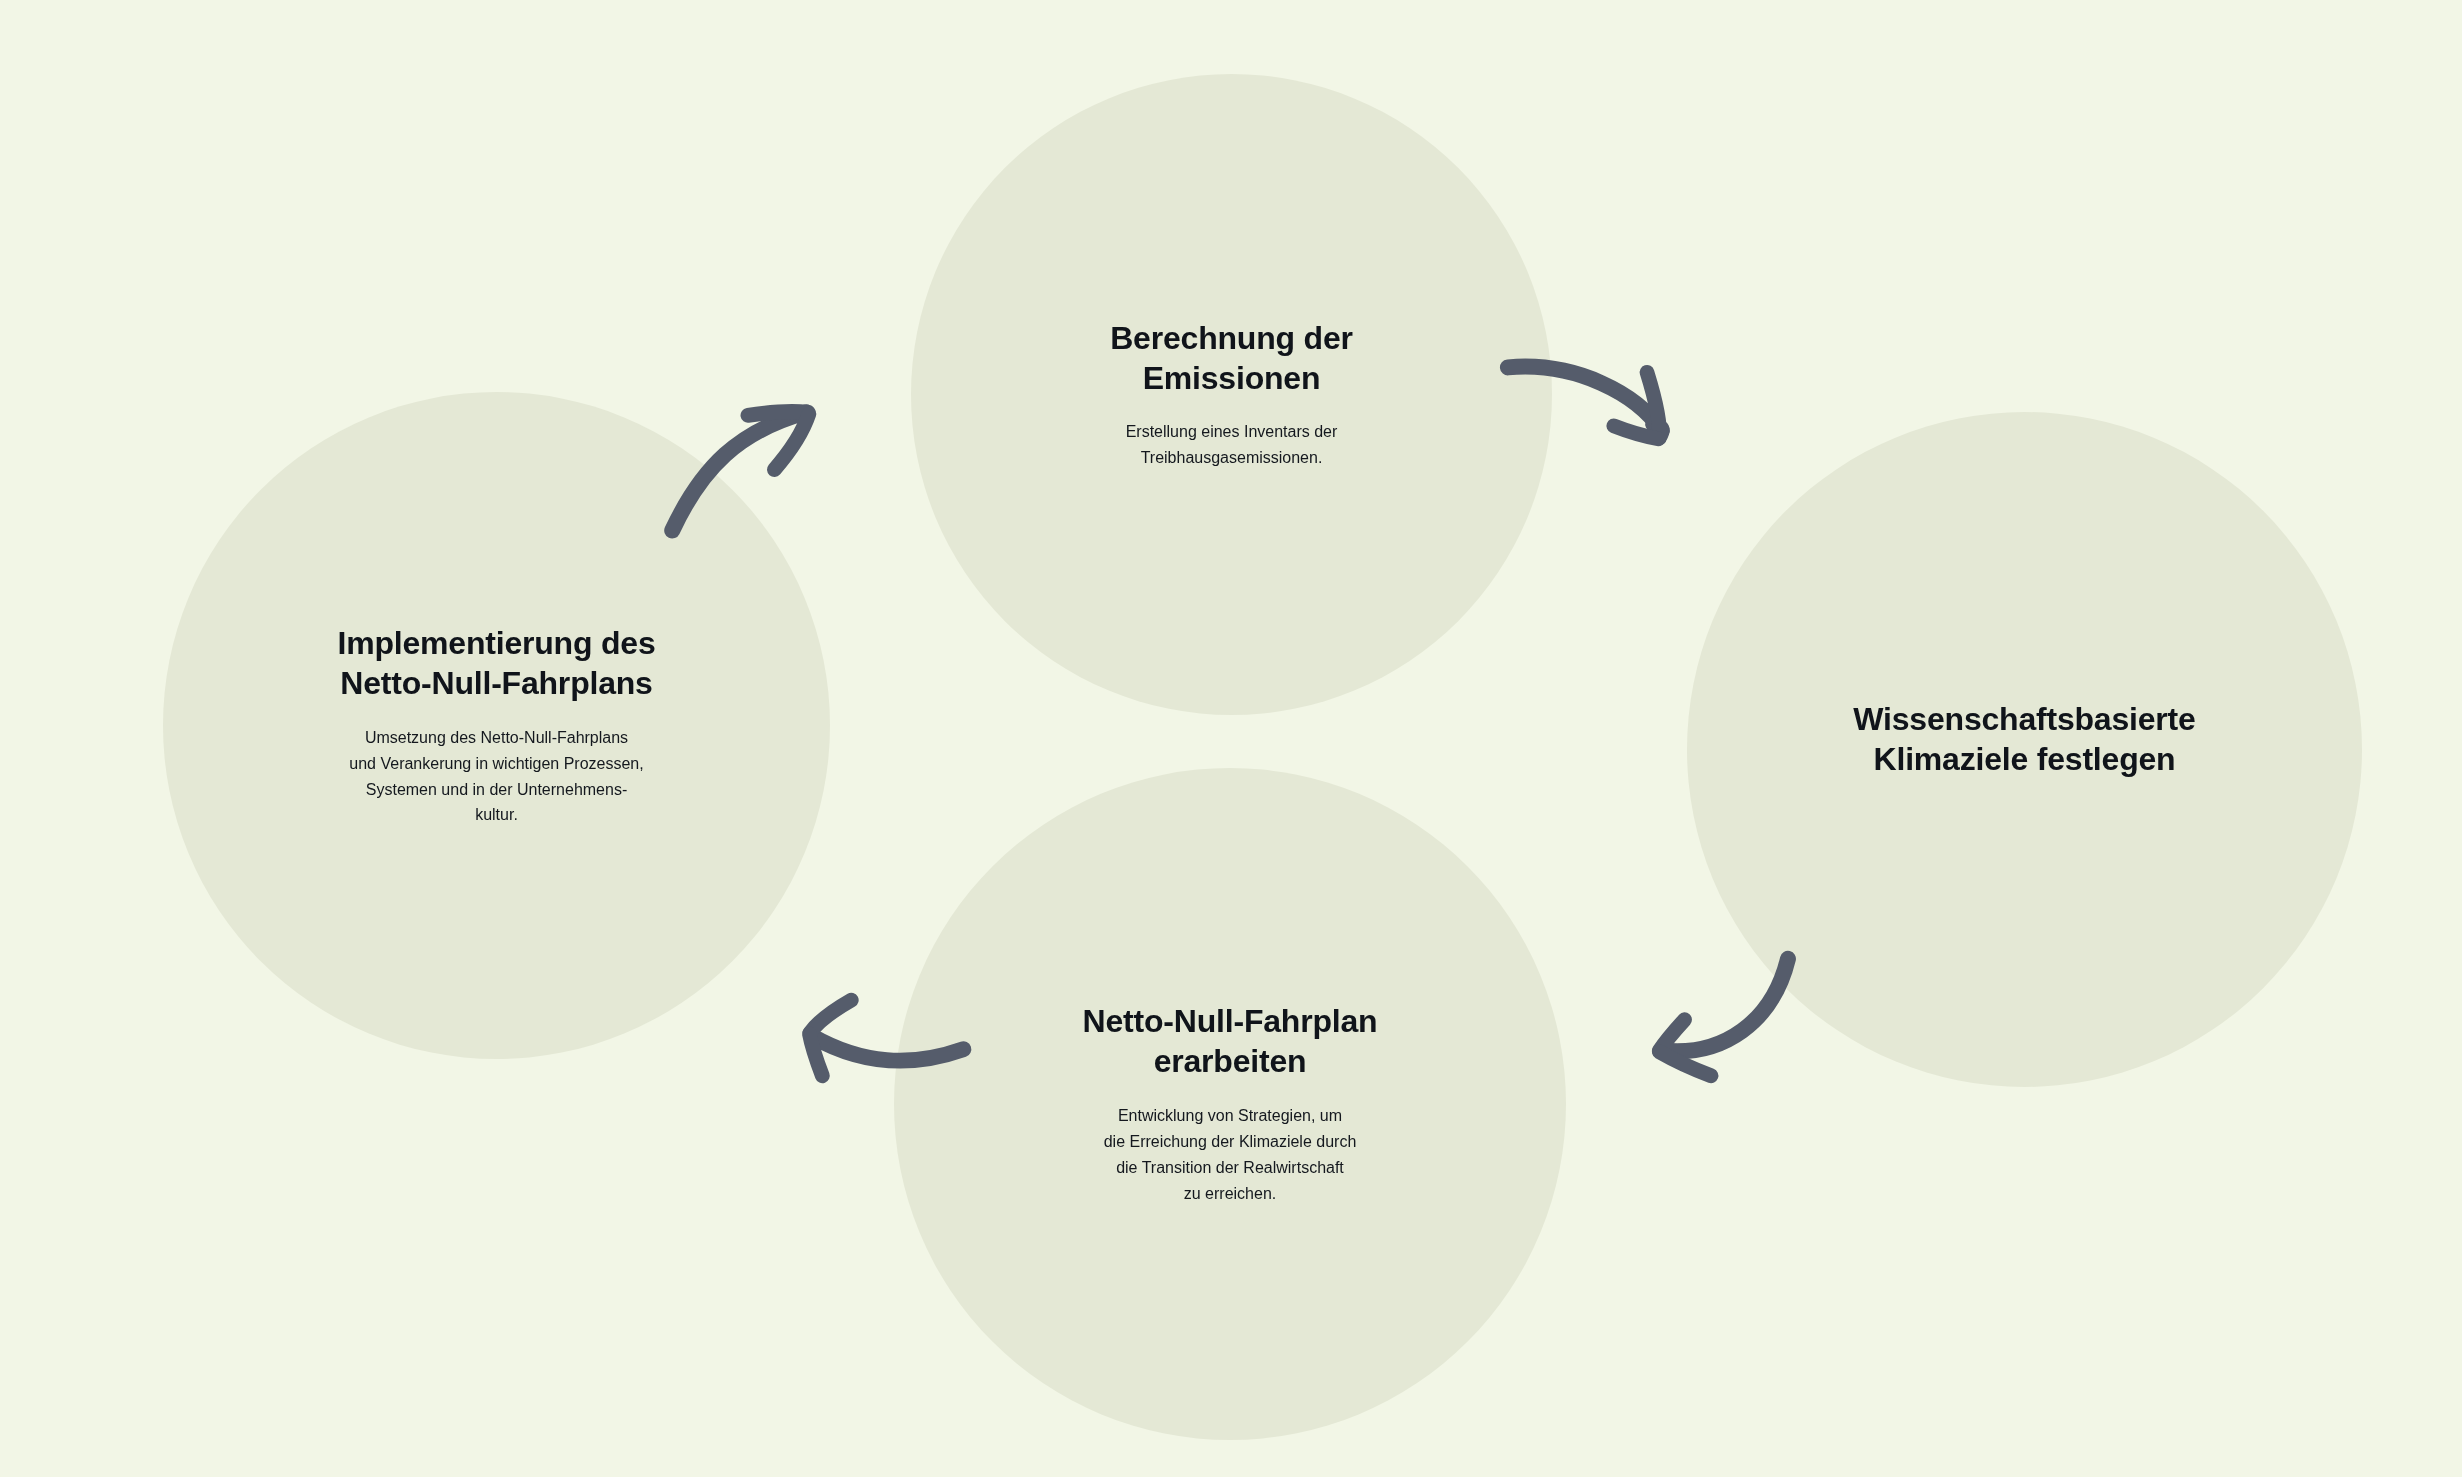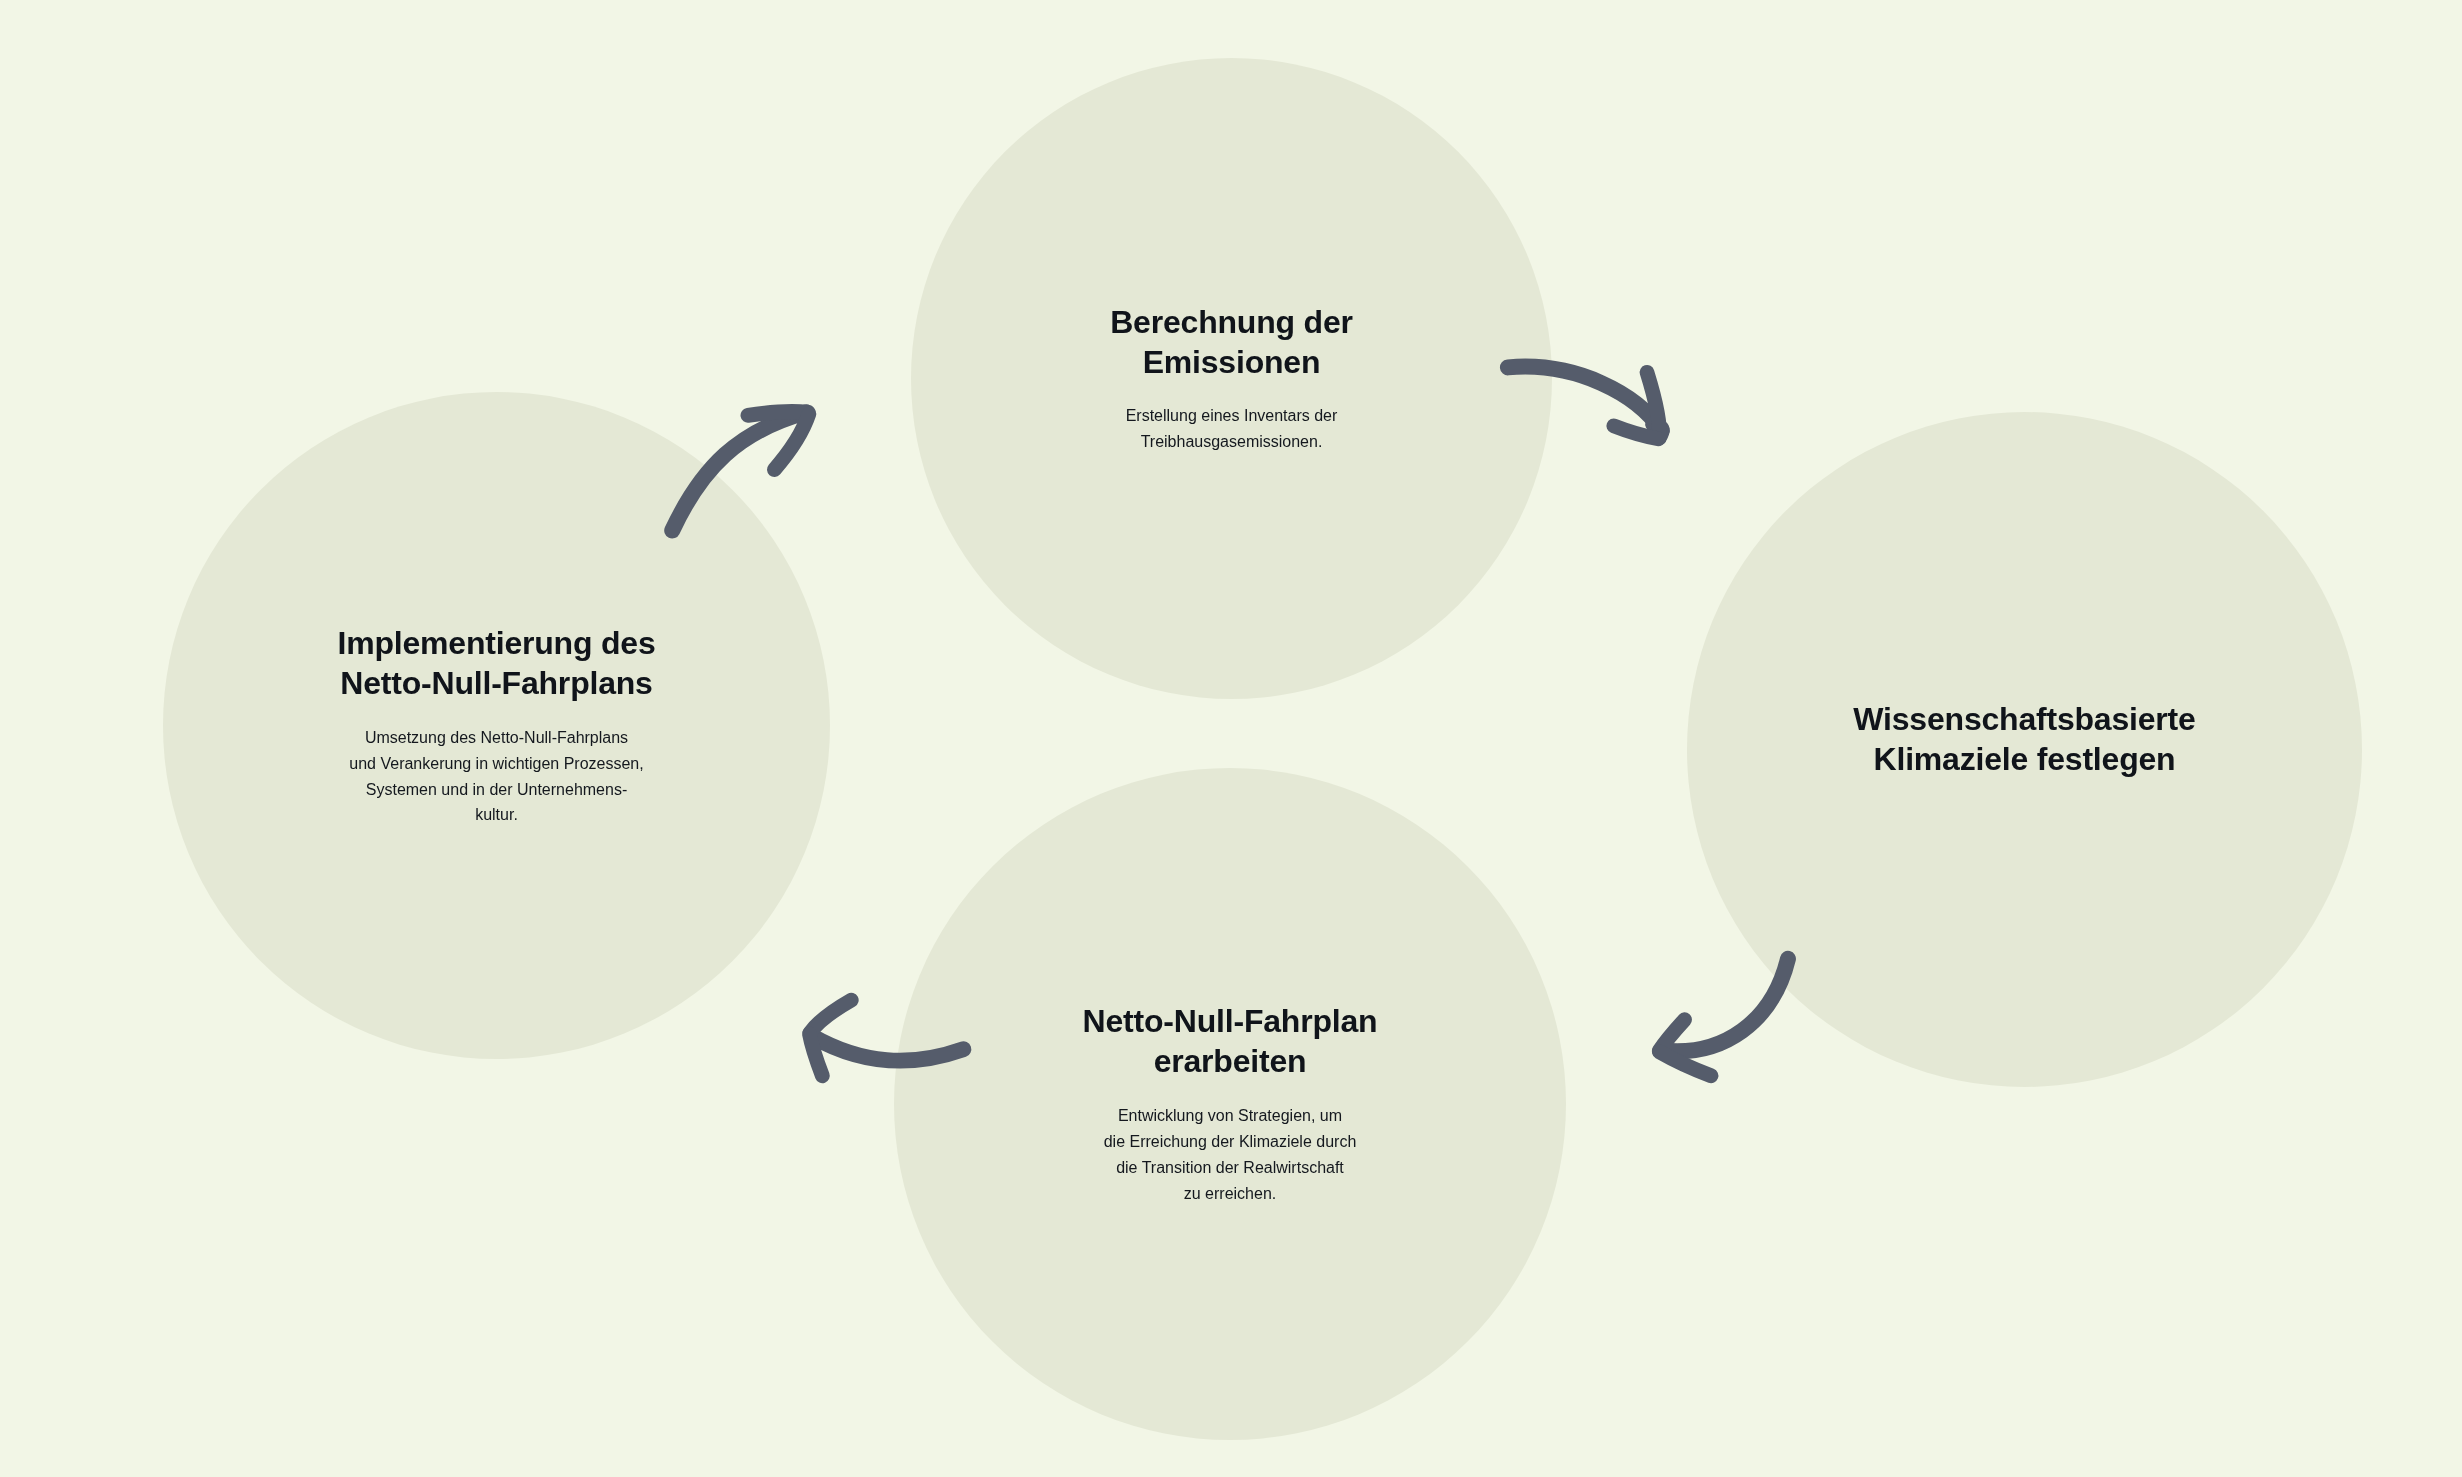--- a/index.html
+++ b/index.html
@@ -42,21 +42,21 @@
   .node-desc {
     font-weight: 400;
     font-size: 16px;
     line-height: 1.62;
     color: #14181e;
     margin: 0;
     white-space: pre-line;
   }
   
   #circle-emissions {
-    left: 911px;  top: 58px;
+    left: 911px;  top: 74px;
     width: 641px; height: 641px;
   }
   #circle-emissions .node-title { margin-bottom: 21px; }
 
   #circle-targets {
     left: 1687px;  top: 412px;
     width: 675px; height: 675px;
   }
   #circle-targets .node-title { margin-bottom: 22px; }
 

